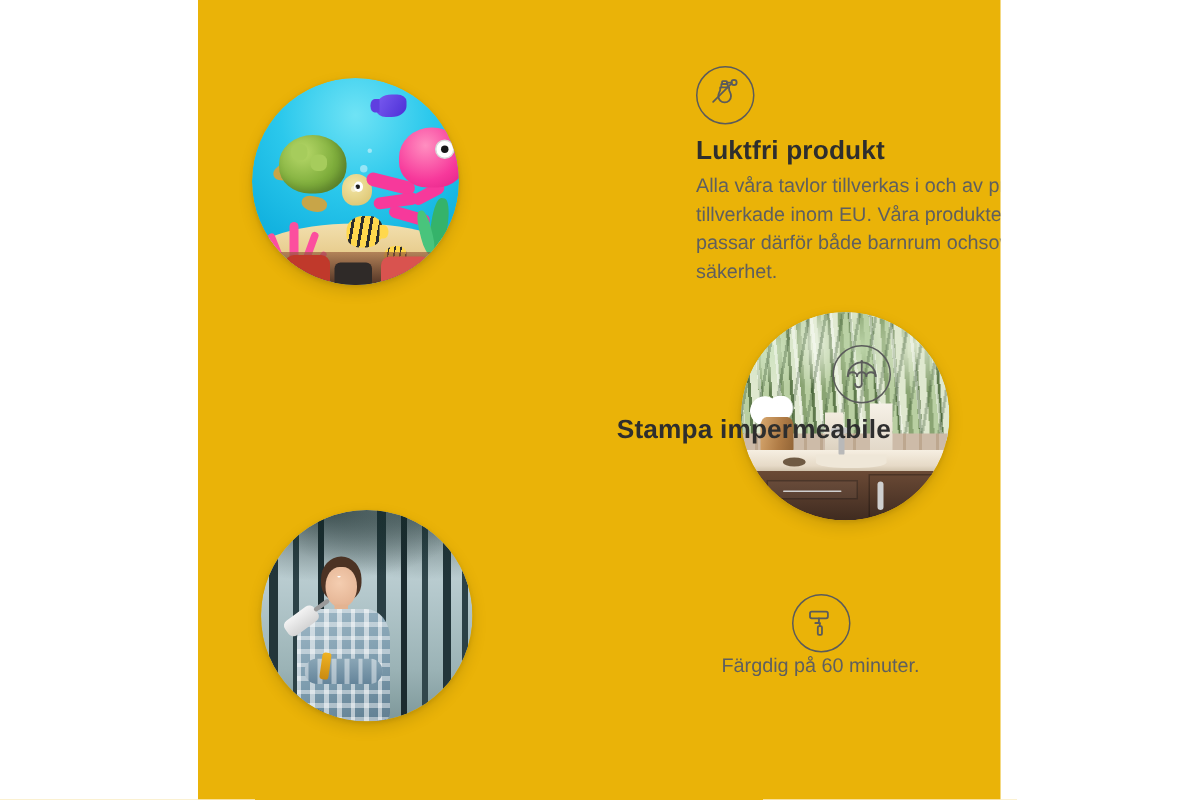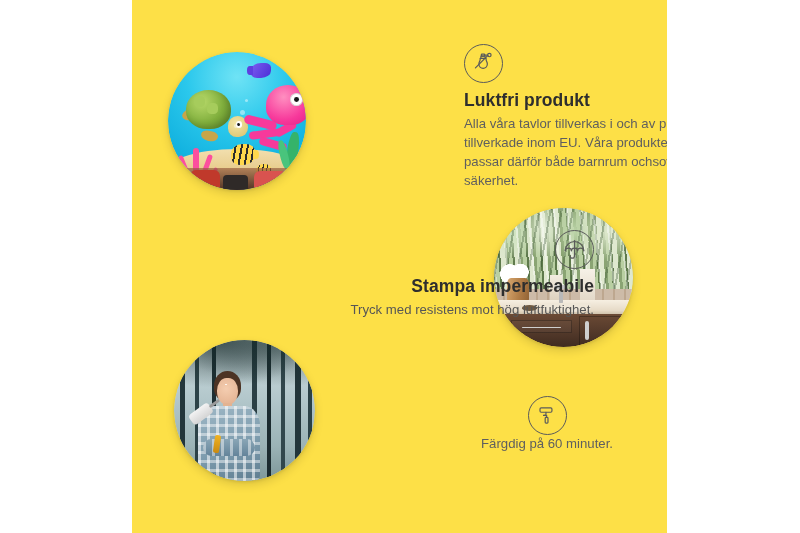--- a/index.html
+++ b/index.html
@@ -22,21 +22,21 @@
     background: #ffffff;
   }
 
   
   .panel {
     position: absolute;
     left: 132px;
     top: 0px;
     width: 535px;
     height: 533px;
-    background: #fde047;
+    background: #eab308;
     overflow: hidden;
   }
 
   
   .photo {
     position: absolute;
     border-radius: 50%;
     overflow: hidden;
     box-shadow: 0 4px 10px rgba(0,0,0,0.13), 0 1px 3px rgba(0,0,0,0.10);
   }
@@ -456,21 +456,20 @@
 
             <path d="M13 4.7v15"></path>
 
             <path d="M13 19.7a2.3 2.3 0 0 1-4.6 0"></path>
 
             <circle cx="13" cy="4" r="0.85" fill="#5b5b5b" stroke="none"></circle>
           </svg>
         </div>
       </div>
       <div class="f-title">Stampa impermeabile</div>
-      <div class="f-body">Tryck med resistens mot hög luftfuktighet.</div>
     </div>
 
     <div class="block block-3">
       <div class="ic-wrap">
         <div class="icon-circle">
           <svg width="25" height="25" viewBox="0 0 26 26" fill="none" stroke="#5b5b5b" stroke-width="1.25" stroke-linecap="round" stroke-linejoin="round">
 
             <rect x="5.2" y="5.0" width="12.4" height="4.6" rx="1.2"></rect>
 
             <path d="M11.4 9.6v2.0a1.3 1.3 0 0 1-1.3 1.3H9.0"></path>

